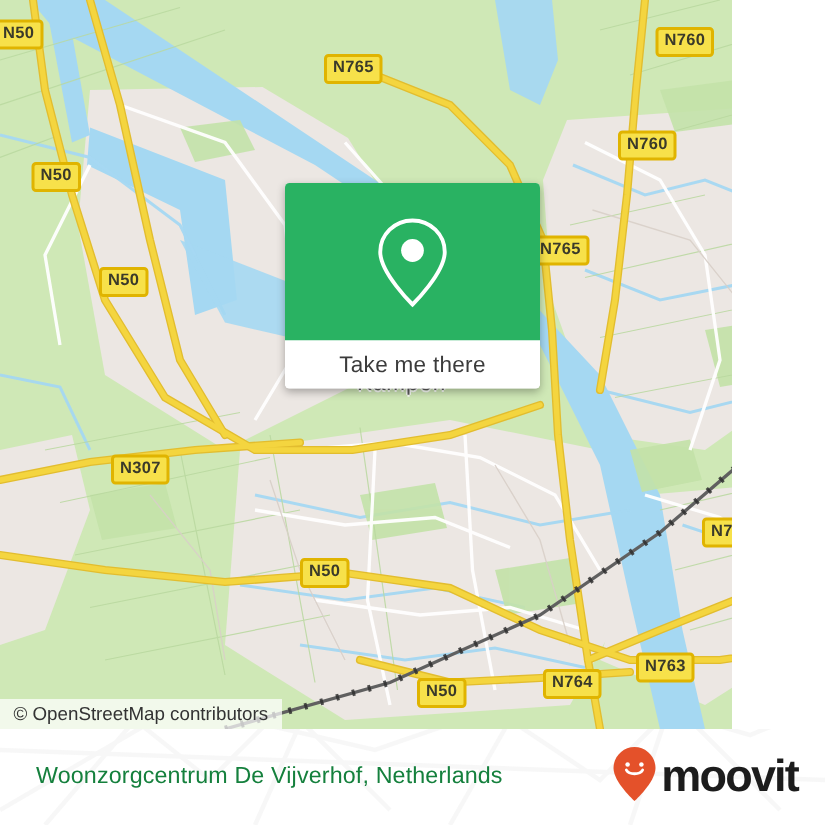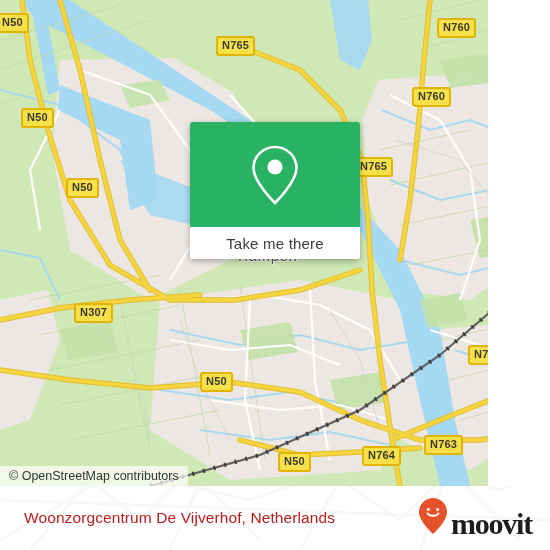--- a/index.html
+++ b/index.html
@@ -115,30 +115,29 @@
   #footer-inner {
     position: relative;
     width: 550px; height: 64px;
     display: flex;
     align-items: center;
     justify-content: space-between;
     padding: 0 18px 0 24px;
     box-sizing: border-box;
   }
   #footer-title {
-    color: #b91c1c;
+    color: #15803d;
     font-size: 15.5px;
     letter-spacing: .1px;
     white-space: nowrap;
   }
   #brand {
     display: flex;
-    align-items: flex-end;
+    align-items: center;
     gap: 3px;
-    font-family: Liberation Serif, serif;
   }
   #brand-word {
     color: #1c1c1c;
     font-size: 30px;
     font-weight: bold;
     letter-spacing: -1.2px;
     line-height: 30px;
   }
 </style>
 </head>

